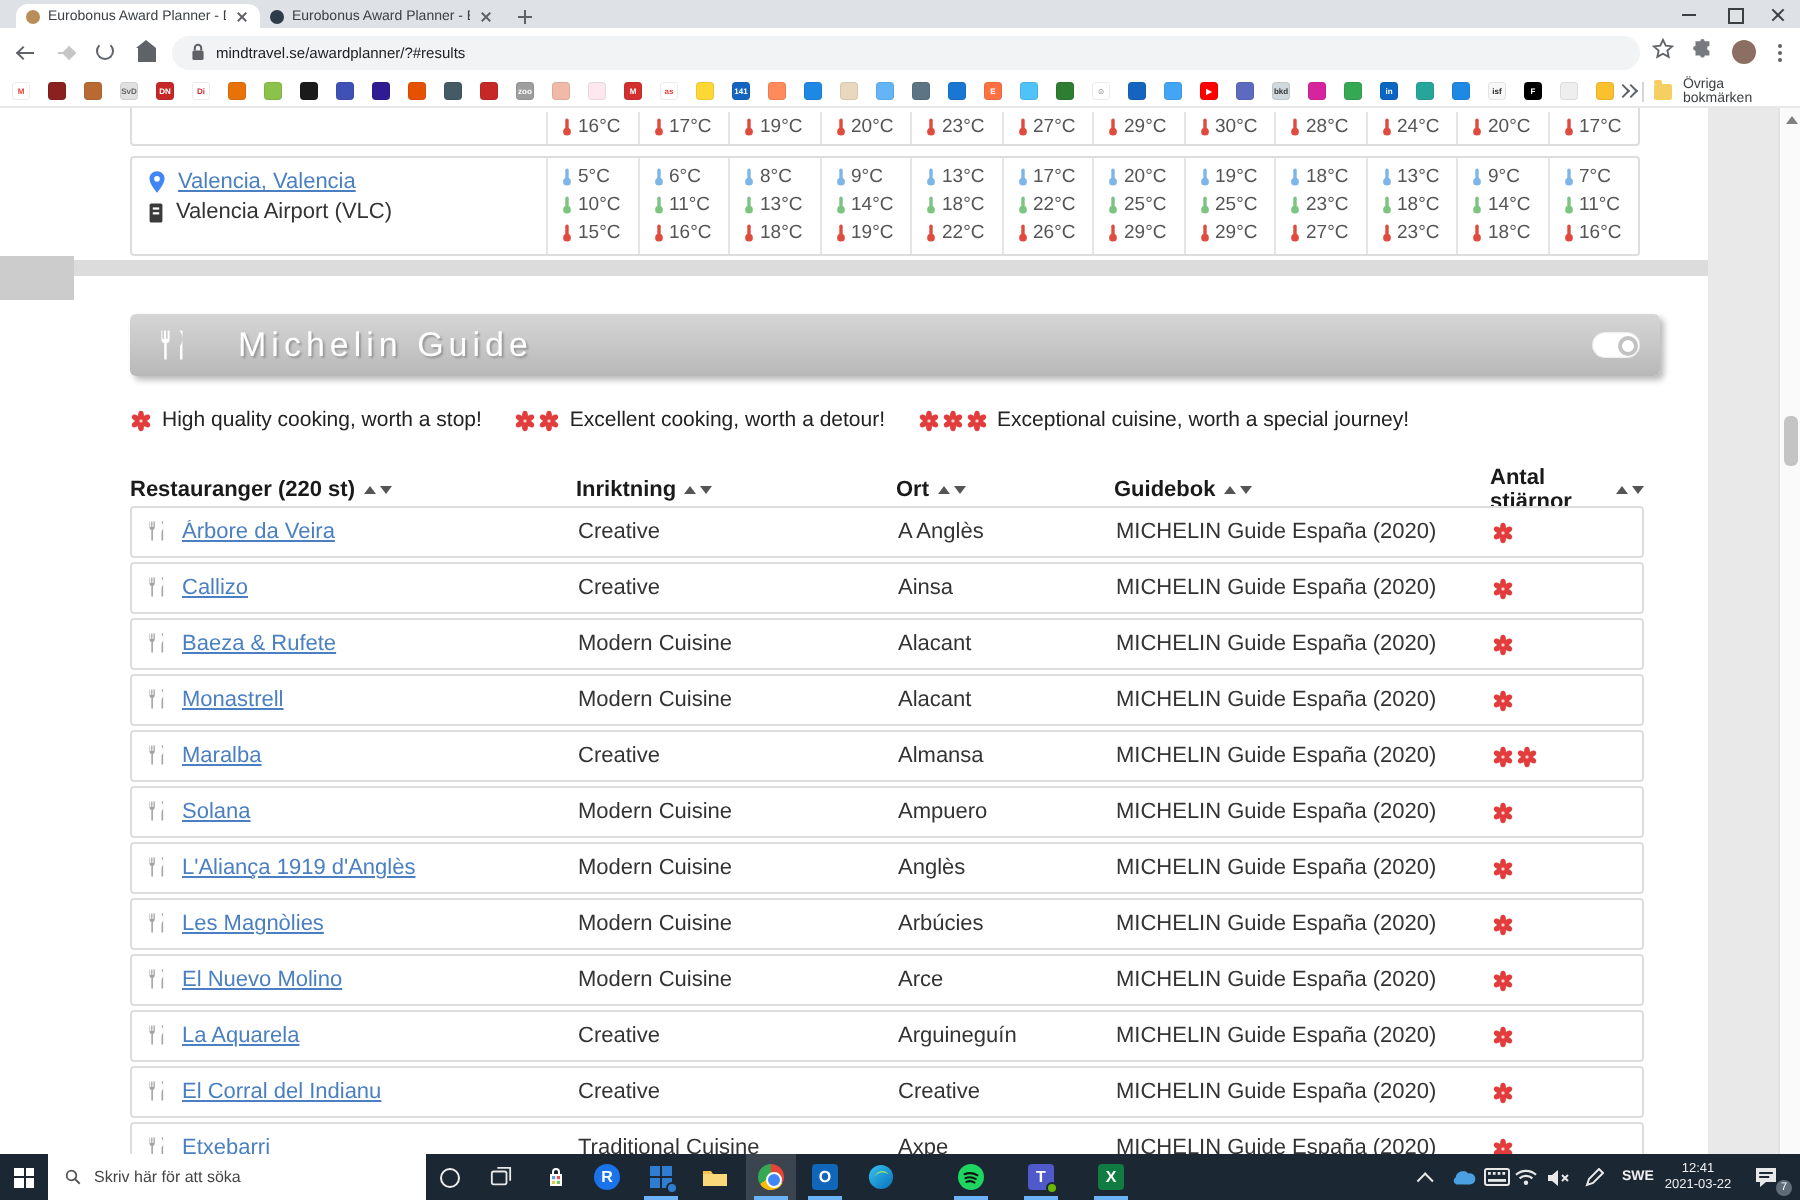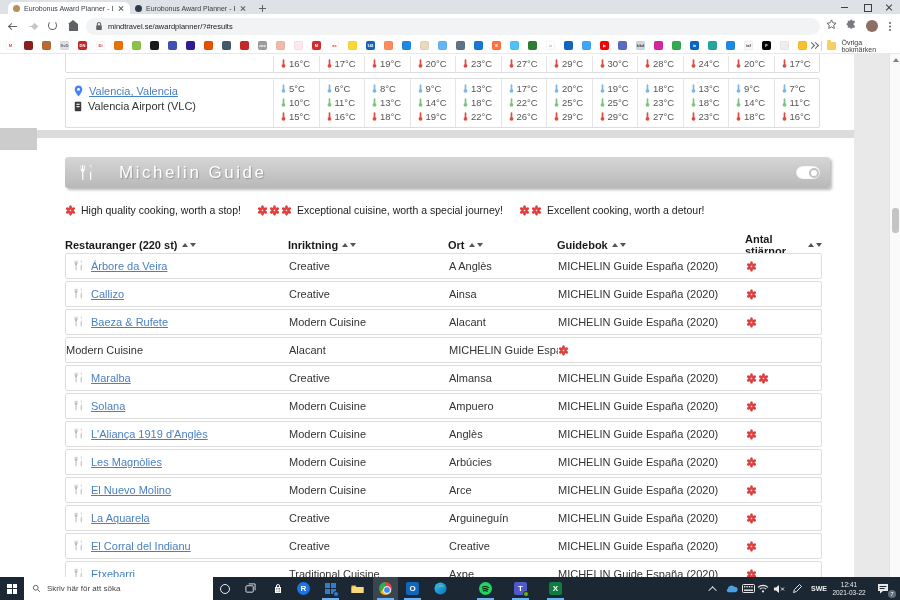--- a/index.html
+++ b/index.html
@@ -706,31 +706,22 @@
             </svg>
             <svg class="mstar" viewBox="0 0 12 12" width="11" height="11">
               <ellipse cx="6" cy="3" rx="1.6" ry="2.6" fill="#e23d3d" transform="rotate(0 6 6)"></ellipse>
               <ellipse cx="6" cy="3" rx="1.6" ry="2.6" fill="#e23d3d" transform="rotate(60 6 6)"></ellipse>
               <ellipse cx="6" cy="3" rx="1.6" ry="2.6" fill="#e23d3d" transform="rotate(120 6 6)"></ellipse>
               <ellipse cx="6" cy="3" rx="1.6" ry="2.6" fill="#e23d3d" transform="rotate(180 6 6)"></ellipse>
               <ellipse cx="6" cy="3" rx="1.6" ry="2.6" fill="#e23d3d" transform="rotate(240 6 6)"></ellipse>
               <ellipse cx="6" cy="3" rx="1.6" ry="2.6" fill="#e23d3d" transform="rotate(300 6 6)"></ellipse>
               <circle cx="6" cy="6" r="1" fill="#fff" opacity=".55"></circle>
             </svg>
-            <svg class="mstar" viewBox="0 0 12 12" width="11" height="11">
-              <ellipse cx="6" cy="3" rx="1.6" ry="2.6" fill="#e23d3d" transform="rotate(0 6 6)"></ellipse>
-              <ellipse cx="6" cy="3" rx="1.6" ry="2.6" fill="#e23d3d" transform="rotate(60 6 6)"></ellipse>
-              <ellipse cx="6" cy="3" rx="1.6" ry="2.6" fill="#e23d3d" transform="rotate(120 6 6)"></ellipse>
-              <ellipse cx="6" cy="3" rx="1.6" ry="2.6" fill="#e23d3d" transform="rotate(180 6 6)"></ellipse>
-              <ellipse cx="6" cy="3" rx="1.6" ry="2.6" fill="#e23d3d" transform="rotate(240 6 6)"></ellipse>
-              <ellipse cx="6" cy="3" rx="1.6" ry="2.6" fill="#e23d3d" transform="rotate(300 6 6)"></ellipse>
-              <circle cx="6" cy="6" r="1" fill="#fff" opacity=".55"></circle>
-            </svg>
-          </span>
-          <span>Exceptional cuisine, worth a special journey!</span>
+          </span>
+          <span>Excellent cooking, worth a detour!</span>
         </span>
         <span class="lg-item">
           <span class="stars">
             <svg class="mstar" viewBox="0 0 12 12" width="11" height="11">
               <ellipse cx="6" cy="3" rx="1.6" ry="2.6" fill="#e23d3d" transform="rotate(0 6 6)"></ellipse>
               <ellipse cx="6" cy="3" rx="1.6" ry="2.6" fill="#e23d3d" transform="rotate(60 6 6)"></ellipse>
               <ellipse cx="6" cy="3" rx="1.6" ry="2.6" fill="#e23d3d" transform="rotate(120 6 6)"></ellipse>
               <ellipse cx="6" cy="3" rx="1.6" ry="2.6" fill="#e23d3d" transform="rotate(180 6 6)"></ellipse>
               <ellipse cx="6" cy="3" rx="1.6" ry="2.6" fill="#e23d3d" transform="rotate(240 6 6)"></ellipse>
               <ellipse cx="6" cy="3" rx="1.6" ry="2.6" fill="#e23d3d" transform="rotate(300 6 6)"></ellipse>
@@ -738,22 +729,31 @@
             </svg>
             <svg class="mstar" viewBox="0 0 12 12" width="11" height="11">
               <ellipse cx="6" cy="3" rx="1.6" ry="2.6" fill="#e23d3d" transform="rotate(0 6 6)"></ellipse>
               <ellipse cx="6" cy="3" rx="1.6" ry="2.6" fill="#e23d3d" transform="rotate(60 6 6)"></ellipse>
               <ellipse cx="6" cy="3" rx="1.6" ry="2.6" fill="#e23d3d" transform="rotate(120 6 6)"></ellipse>
               <ellipse cx="6" cy="3" rx="1.6" ry="2.6" fill="#e23d3d" transform="rotate(180 6 6)"></ellipse>
               <ellipse cx="6" cy="3" rx="1.6" ry="2.6" fill="#e23d3d" transform="rotate(240 6 6)"></ellipse>
               <ellipse cx="6" cy="3" rx="1.6" ry="2.6" fill="#e23d3d" transform="rotate(300 6 6)"></ellipse>
               <circle cx="6" cy="6" r="1" fill="#fff" opacity=".55"></circle>
             </svg>
-          </span>
-          <span>Excellent cooking, worth a detour!</span>
+            <svg class="mstar" viewBox="0 0 12 12" width="11" height="11">
+              <ellipse cx="6" cy="3" rx="1.6" ry="2.6" fill="#e23d3d" transform="rotate(0 6 6)"></ellipse>
+              <ellipse cx="6" cy="3" rx="1.6" ry="2.6" fill="#e23d3d" transform="rotate(60 6 6)"></ellipse>
+              <ellipse cx="6" cy="3" rx="1.6" ry="2.6" fill="#e23d3d" transform="rotate(120 6 6)"></ellipse>
+              <ellipse cx="6" cy="3" rx="1.6" ry="2.6" fill="#e23d3d" transform="rotate(180 6 6)"></ellipse>
+              <ellipse cx="6" cy="3" rx="1.6" ry="2.6" fill="#e23d3d" transform="rotate(240 6 6)"></ellipse>
+              <ellipse cx="6" cy="3" rx="1.6" ry="2.6" fill="#e23d3d" transform="rotate(300 6 6)"></ellipse>
+              <circle cx="6" cy="6" r="1" fill="#fff" opacity=".55"></circle>
+            </svg>
+          </span>
+          <span>Exceptional cuisine, worth a special journey!</span>
         </span>
       </div>
 
     <div class="thead mgrid">
 
     <div class="th">
           <span>Restauranger (220 st)</span>
           <span class="sorts">
             <span class="tri-up"></span>
             <span class="tri-dn"></span>
@@ -854,20 +854,27 @@
               <ellipse cx="6" cy="3" rx="1.6" ry="2.6" fill="#e23d3d" transform="rotate(60 6 6)"></ellipse>
               <ellipse cx="6" cy="3" rx="1.6" ry="2.6" fill="#e23d3d" transform="rotate(120 6 6)"></ellipse>
               <ellipse cx="6" cy="3" rx="1.6" ry="2.6" fill="#e23d3d" transform="rotate(180 6 6)"></ellipse>
               <ellipse cx="6" cy="3" rx="1.6" ry="2.6" fill="#e23d3d" transform="rotate(240 6 6)"></ellipse>
               <ellipse cx="6" cy="3" rx="1.6" ry="2.6" fill="#e23d3d" transform="rotate(300 6 6)"></ellipse>
               <circle cx="6" cy="6" r="1" fill="#fff" opacity=".55"></circle>
             </svg>
           </span>
         </div>
         <div class="trow mgrid">
+          <span class="tc tc-name">
+            <svg class="fk" viewBox="0 0 14 14">
+              <path d="M2.2 1v3.6c0 .9.5 1.5 1.2 1.7V13h1V6.3c.7-.2 1.2-.8 1.2-1.7V1h-.8v3.4h-.7V1h-.8v3.4h-.7V1h-.4z" fill="currentColor"></path>
+              <path d="M9.6 1c1.6 1.6 1.8 4.7.3 6.3V13h1V1h-1.3z" fill="currentColor"></path>
+            </svg>
+            <a href="#">Monastrell</a>
+          </span>
           <span class="tc">Modern Cuisine</span>
           <span class="tc">Alacant</span>
           <span class="tc">MICHELIN Guide España (2020)</span>
           <span class="tc stars">
             <svg class="mstar" viewBox="0 0 12 12" width="11" height="11">
               <ellipse cx="6" cy="3" rx="1.6" ry="2.6" fill="#e23d3d" transform="rotate(0 6 6)"></ellipse>
               <ellipse cx="6" cy="3" rx="1.6" ry="2.6" fill="#e23d3d" transform="rotate(60 6 6)"></ellipse>
               <ellipse cx="6" cy="3" rx="1.6" ry="2.6" fill="#e23d3d" transform="rotate(120 6 6)"></ellipse>
               <ellipse cx="6" cy="3" rx="1.6" ry="2.6" fill="#e23d3d" transform="rotate(180 6 6)"></ellipse>
               <ellipse cx="6" cy="3" rx="1.6" ry="2.6" fill="#e23d3d" transform="rotate(240 6 6)"></ellipse>

